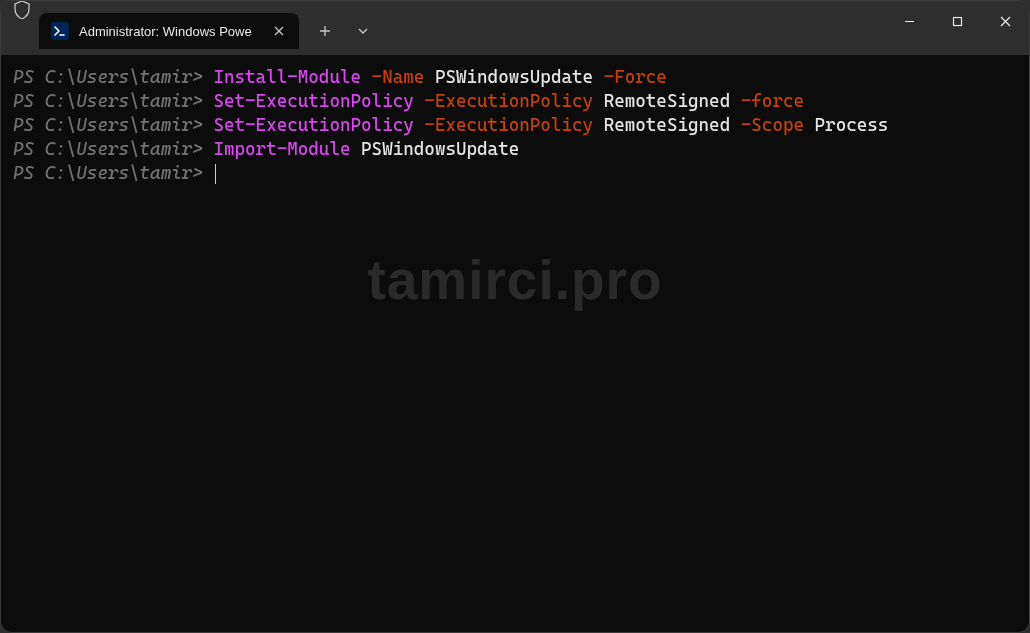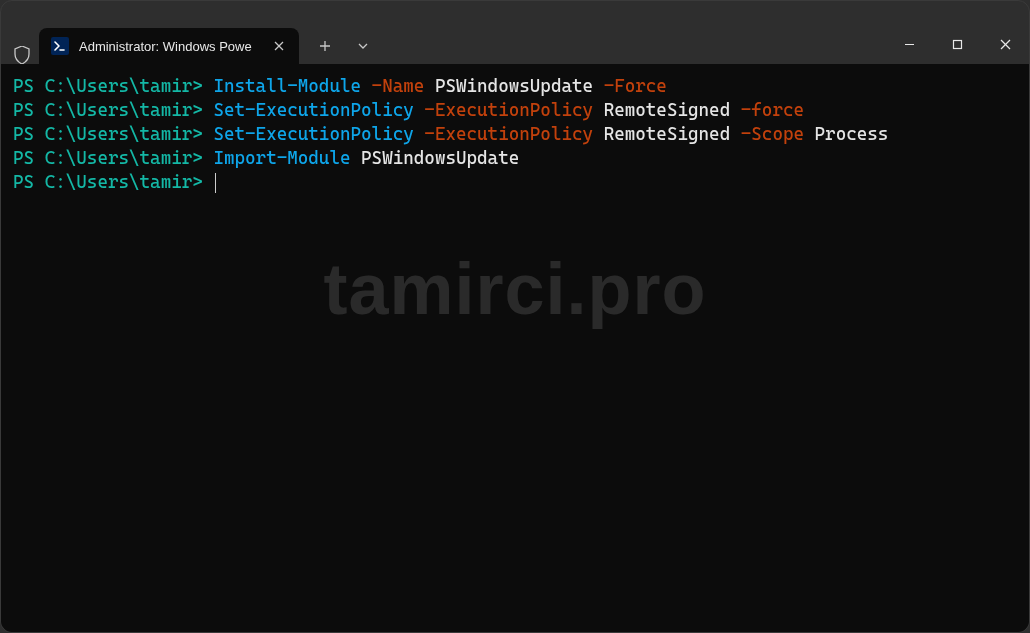--- a/index.html
+++ b/index.html
@@ -13,26 +13,25 @@
       height: 633px;
       background: #2e2e2e;
       font-family: 'Segoe UI', Tahoma, sans-serif;
       overflow: hidden;
       border-radius: 12px;
       border: 1px solid #3a3a3a;
       position: relative;
     }
     
     .titlebar {
-      height: 48px;
+      height: 54px;
       background: #2e2e2e;
       display: flex;
-      align-items: flex-end;
+      align-items: flex-start;
       user-select: none;
-      margin-top: 15px;
     }
     
     .titlebar-left {
       display: flex;
       align-items: center;
       padding-left: 12px;
     }
     
     .shield-icon {
       width: 18px;
@@ -138,40 +137,40 @@
       overflow: hidden;
       white-space: pre-wrap;
       word-break: break-all;
       position: relative;
     }
     
     .line {
       display: block;
     }
     
-    .prompt { color: #14b8a6; }
-    .cmd { color: #0ea5e9; }
+    .prompt { color: #737373; font-style: italic; }
+    .cmd { color: #d946ef; }
     .param { color: #c2410c; }
     .arg { color: #e5e5e5; }
     
     .cursor {
       display: inline-block;
       width: 1px;
       height: 20px;
       background: #cccccc;
       vertical-align: middle;
       margin-left: 2px;
     }
     
     .watermark {
       position: absolute;
       top: 247px;
       left: 50%;
       transform: translateX(-50%);
-      font-size: 72px;
+      font-size: 55px;
       font-weight: 700;
       color: rgba(200, 200, 200, 0.16);
       font-family: 'Segoe UI', Arial, sans-serif;
       letter-spacing: 1px;
       pointer-events: none;
       white-space: nowrap;
     }
   </style>
 </head>
 <body>

